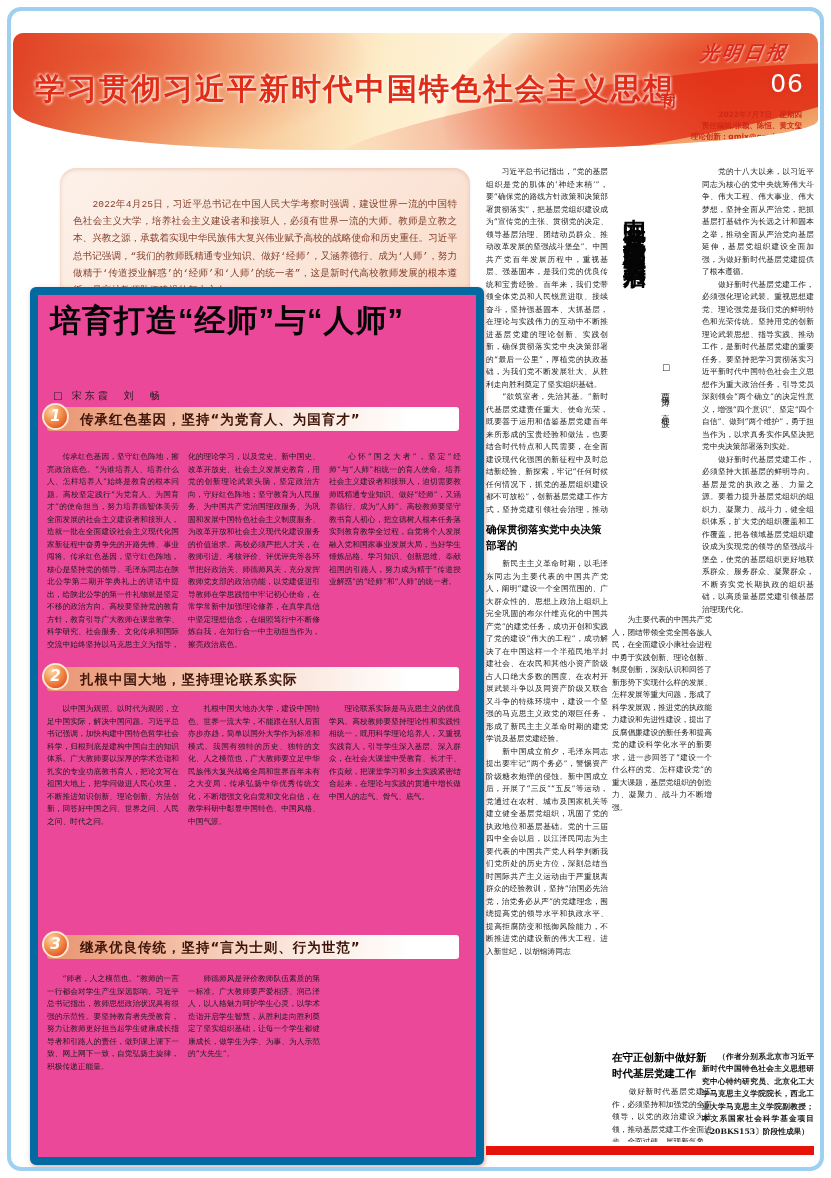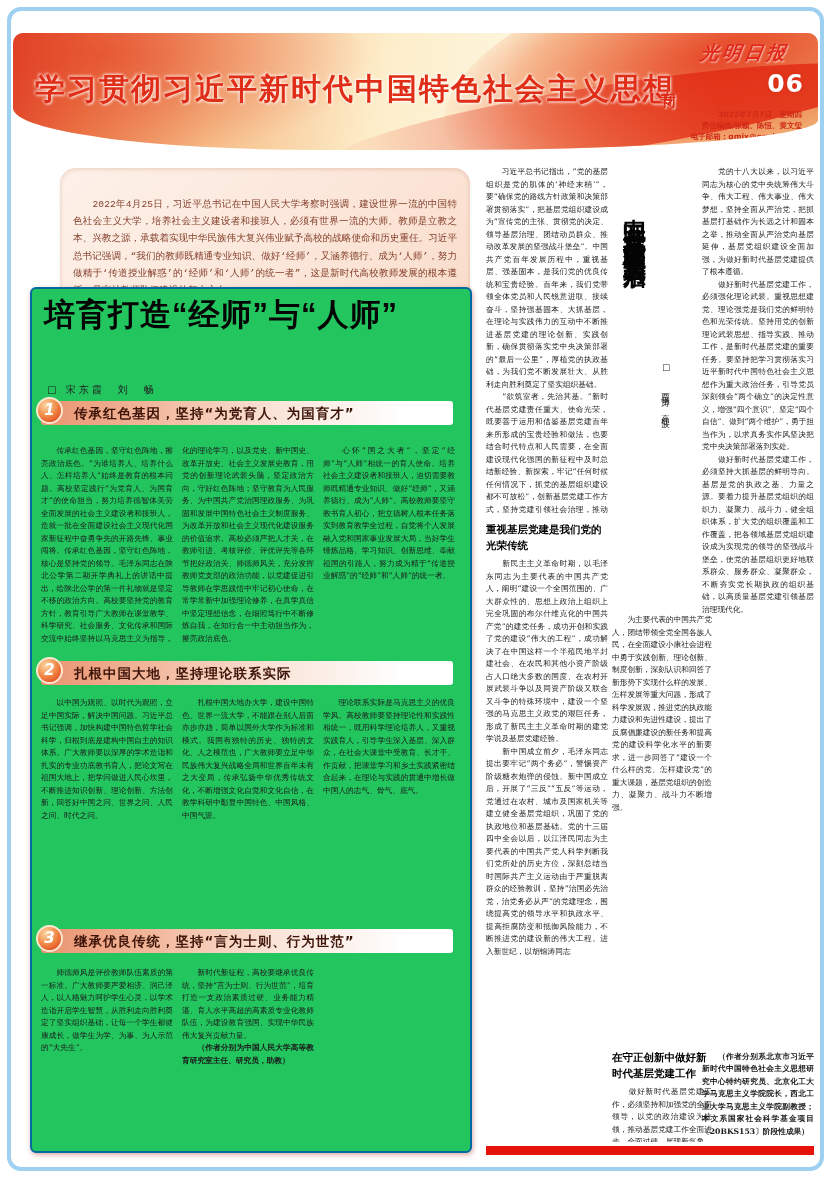--- a/index.html
+++ b/index.html
@@ -20,33 +20,33 @@
   .swoosh3{position:absolute;left:-60px;top:-50px;width:420px;height:180px;border-radius:50%;
            background:radial-gradient(ellipse at 35% 40%,rgba(224,54,28,.55),rgba(224,54,28,0) 70%);}
   .banner-title{position:absolute;left:22px;top:36px;font-size:30px;font-weight:900;color:#e02d18;
           letter-spacing:2px;font-family:"Liberation Sans",sans-serif;white-space:nowrap;
           text-shadow:1px 1px 3px rgba(255,255,255,.9),-1px -1px 3px rgba(255,255,255,.8);}
   .zhuankan{position:absolute;left:645px;top:46px;writing-mode:vertical-rl;font-size:15px;font-weight:800;
           color:#dd2c16;letter-spacing:2px;text-shadow:1px 1px 2px rgba(255,255,255,.9);}
   .masthead{position:absolute;right:30px;top:7px;font-family:"DejaVu Serif",serif;font-style:italic;
           font-weight:700;font-size:19px;color:#e0291a;letter-spacing:3px;transform:skewX(-8deg);
           text-shadow:1px 1px 2px rgba(255,255,255,.7);}
-  .pagenum{position:absolute;right:14px;top:36px;font-size:25px;font-weight:700;color:#fff;
+  .pagenum{position:absolute;right:14px;top:36px;font-size:25px;font-weight:400;color:#fff;
           letter-spacing:1px;text-shadow:0 0 4px rgba(200,40,20,.6);}
   .dateblock{position:absolute;right:16px;top:76px;text-align:right;color:#cf2a18;font-size:7.5px;
           line-height:11px;font-weight:700;}
   
   .intro{position:absolute;left:60px;top:168px;width:384px;height:86px;border-radius:16px;
          background:linear-gradient(135deg,#fdf1e9,#fbe4d6 70%,#f9dcca);
          box-shadow:0 1px 4px rgba(180,90,50,.25) inset,0 1px 3px rgba(0,0,0,.08);
          padding:28px 13px;color:#84402c;font-size:9.6px;line-height:17.2px;text-align:justify;
          white-space:pre-line;font-family:Liberation Mono, monospace;}
   
-  .main-box{position:absolute;left:30px;top:287px;width:438px;height:862px;background:#22c55e;
-            border:2px solid #0369a1;border-radius:6px;box-shadow:1px 2px 5px rgba(150,20,10,.35);}
+  .main-box{position:absolute;left:30px;top:287px;width:438px;height:862px;background:#ec4899;
+            border:8px solid #0369a1;border-radius:6px;box-shadow:1px 2px 5px rgba(150,20,10,.35);}
   .m-title{position:absolute;left:12px;top:6px;font-size:31px;line-height:40px;font-weight:900;
            color:#050505;letter-spacing:1px;font-family:"Liberation Sans",sans-serif;}
   .m-byline{position:absolute;left:15px;top:94px;font-size:10px;color:#222;letter-spacing:3px;}
   .bar{position:absolute;left:9px;width:412px;height:24px;border-radius:3px;
        background:linear-gradient(90deg,#e9936f,#f2b99e 28%,#fae5da 58%,#ffffff 88%);}
   .bar-1{top:112px}.bar-2{top:372px}.bar-3{top:640px}
   .num{position:absolute;left:-5px;top:-4px;width:27px;height:27px;border-radius:50%;box-sizing:border-box;
        background:radial-gradient(circle at 35% 28%,#fcd8a4,#ef8340 52%,#de3014);
        color:#fff;font-weight:700;font-style:italic;text-align:center;line-height:23px;font-size:15px;
        border:2px solid #fbe7d2;}
@@ -87,21 +87,21 @@
   <div class="swoosh3"></div>
   <div class="swoosh1"></div>
   <div class="swoosh2"></div>
   <div class="banner-title">学习贯彻习近平新时代中国特色社会主义思想</div>
   <div class="zhuankan">专刊</div>
   <div class="masthead">光明日报</div>
   <div class="pagenum">06</div>
   <div class="dateblock">
     <div>2022年7月7日　星期四</div>
     <div>责任编辑/张颖、陈恒、黄文玺</div>
-    <div>电子邮箱：gmjx@gmdaily.cn</div>
+    <div>理论创新：gmjx@gmdaily.cn</div>
   </div>
 </div>
 
 <div class="intro">　　2022年4月25日，习近平总书记在中国人民大学考察时强调，建设世界一流的中国特色社会主义大学，培养社会主义建设者和接班人，必须有世界一流的大师。教师是立教之本、兴教之源，承载着实现中华民族伟大复兴伟业赋予高校的战略使命和历史重任。习近平总书记强调，“我们的教师既精通专业知识、做好‘经师’，又涵养德行、成为‘人师’，努力做精于‘传道授业解惑’的‘经师’和‘人师’的统一者”，这是新时代高校教师发展的根本遵循，是高校教师队伍建设的努力方向。</div>
 
 <div class="main-box">
   <div class="m-title">
     <span>培育打造“经师”与“人师”</span><br>
   </div>
   <div class="m-byline">□ 宋东霞　刘　畅</div>
@@ -124,32 +124,29 @@
     <div class="col txt">　　以中国为观照、以时代为观照，立足中国实际，解决中国问题。习近平总书记强调，加快构建中国特色哲学社会科学，归根到底是建构中国自主的知识体系。广大教师要以深厚的学术造诣和扎实的专业功底教书育人，把论文写在祖国大地上，把学问做进人民心坎里，不断推进知识创新、理论创新、方法创新，回答好中国之问、世界之问、人民之问、时代之问。</div>
     <div class="col txt">　　扎根中国大地办大学，建设中国特色、世界一流大学，不能跟在别人后面亦步亦趋，简单以国外大学作为标准和模式。我国有独特的历史、独特的文化、人之模范也，广大教师要立足中华民族伟大复兴战略全局和世界百年未有之大变局，传承弘扬中华优秀传统文化，不断增强文化自觉和文化自信，在教学科研中彰显中国特色、中国风格、中国气派。</div>
     <div class="col txt">　　理论联系实际是马克思主义的优良学风。高校教师要坚持理论性和实践性相统一，既用科学理论培养人，又重视实践育人，引导学生深入基层、深入群众，在社会大课堂中受教育、长才干、作贡献，把课堂学习和乡土实践紧密结合起来，在理论与实践的贯通中增长做中国人的志气、骨气、底气。</div>
   </div>
 
   <div class="bar bar-3">
     <span class="num">3</span>
     <span class="htxt">继承优良传统，坚持“言为士则、行为世范”</span>
   </div>
   <div class="cols cols-3">
+    <div class="col txt">　　“师者，人之模范也。”教师的一言一行都会对学生产生深远影响。习近平总书记指出，教师思想政治状况具有很强的示范性。要坚持教育者先受教育，努力让教师更好担当起学生健康成长指导者和引路人的责任，做到课上课下一致、网上网下一致，自觉弘扬主旋律，积极传递正能量。</div>
     <div class="col txt">　　师德师风是评价教师队伍素质的第一标准。广大教师要严爱相济、润己泽人，以人格魅力呵护学生心灵，以学术造诣开启学生智慧，从胜利走向胜利奠定了坚实组织基础，让每一个学生都健康成长，做学生为学、为事、为人示范的“大先生”。</div>
-    <div class="col">
-      <div class="txt">　　新时代新征程，高校要继承优良传统，坚持“言为士则、行为世范”，培育打造一支政治素质过硬、业务能力精湛、育人水平高超的高素质专业化教师队伍，为建设教育强国、实现中华民族伟大复兴贡献力量。</div>
-      <div class="txt m-note">　　（作者分别为中国人民大学高等教育研究室主任、研究员，助教）</div>
-    </div>
   </div>
 </div>
 
 <div class="r-col r-col1">
   <div class="txt r-lead">　　习近平总书记指出，“党的基层组织是党的肌体的‘神经末梢’”，要“确保党的路线方针政策和决策部署贯彻落实”，把基层党组织建设成为“宣传党的主张、贯彻党的决定、领导基层治理、团结动员群众、推动改革发展的坚强战斗堡垒”。中国共产党百年发展历程中，重视基层、强基固本，是我们党的优良传统和宝贵经验。百年来，我们党带领全体党员和人民锐意进取、接续奋斗，坚持强基固本、大抓基层，在理论与实践伟力的互动中不断推进基层党建的理论创新、实践创新，确保贯彻落实党中央决策部署的“最后一公里”，厚植党的执政基础，为我们党不断发展壮大、从胜利走向胜利奠定了坚实组织基础。
 　　“欲筑室者，先治其基。”新时代基层党建责任重大、使命光荣，既要善于运用和借鉴基层党建百年来所形成的宝贵经验和做法，也要结合时代特点和人民需要，在全面建设现代化强国的新征程中及时总结新经验、新探索，牢记“任何时候任何情况下，抓党的基层组织建设都不可放松”，创新基层党建工作方式，坚持党建引领社会治理，推动基层党建伟大实践迈出新步伐，激发全国各族人民朝着前行的冲天干劲，汇聚成全面建设社会主义现代化强国的磅礴力量。</div>
-  <div class="r-sub">重视基层党建是我们党的光荣传统</div>
+  <div class="r-sub">确保贯彻落实党中央决策部署的</div>
   <div class="txt r-rest">　　新民主主义革命时期，以毛泽东同志为主要代表的中国共产党人，阐明“建设一个全国范围的、广大群众性的、思想上政治上组织上完全巩固的布尔什维克化的中国共产党”的建党任务，成功开创和实践了党的建设“伟大的工程”，成功解决了在中国这样一个半殖民地半封建社会、在农民和其他小资产阶级占人口绝大多数的国度、在农村开展武装斗争以及同资产阶级又联合又斗争的特殊环境中，建设一个坚强的马克思主义政党的艰巨任务，形成了新民主主义革命时期的建党学说及基层党建经验。
 　　新中国成立前夕，毛泽东同志提出要牢记“两个务必”，警惕资产阶级糖衣炮弹的侵蚀。新中国成立后，开展了“三反”“五反”等运动，党通过在农村、城市及国家机关等建立健全基层党组织，巩固了党的执政地位和基层基础。党的十三届四中全会以后，以江泽民同志为主要代表的中国共产党人科学判断我们党所处的历史方位，深刻总结当时国际共产主义运动由于严重脱离群众的经验教训，坚持“治国必先治党，治党务必从严”的党建理念，围绕提高党的领导水平和执政水平、提高拒腐防变和抵御风险能力，不断推进党的建设新的伟大工程。进入新世纪，以胡锦涛同志</div>
 </div>
 
 <div class="r-col r-col2">
   <div class="titleblock">
     <div class="side-title">中国共产党基层党建的百年实践与启示</div>
     <div class="side-byline">□　贾钢涛　高红波</div>
   </div>
   <div class="txt r2-t1">　　为主要代表的中国共产党人，团结带领全党全国各族人民，在全面建设小康社会进程中勇于实践创新、理论创新、制度创新，深刻认识和回答了新形势下实现什么样的发展、怎样发展等重大问题，形成了科学发展观，推进党的执政能力建设和先进性建设，提出了反腐倡廉建设的新任务和提高党的建设科学化水平的新要求，进一步回答了“建设一个什么样的党、怎样建设党”的重大课题，基层党组织的创造力、凝聚力、战斗力不断增强。</div>

